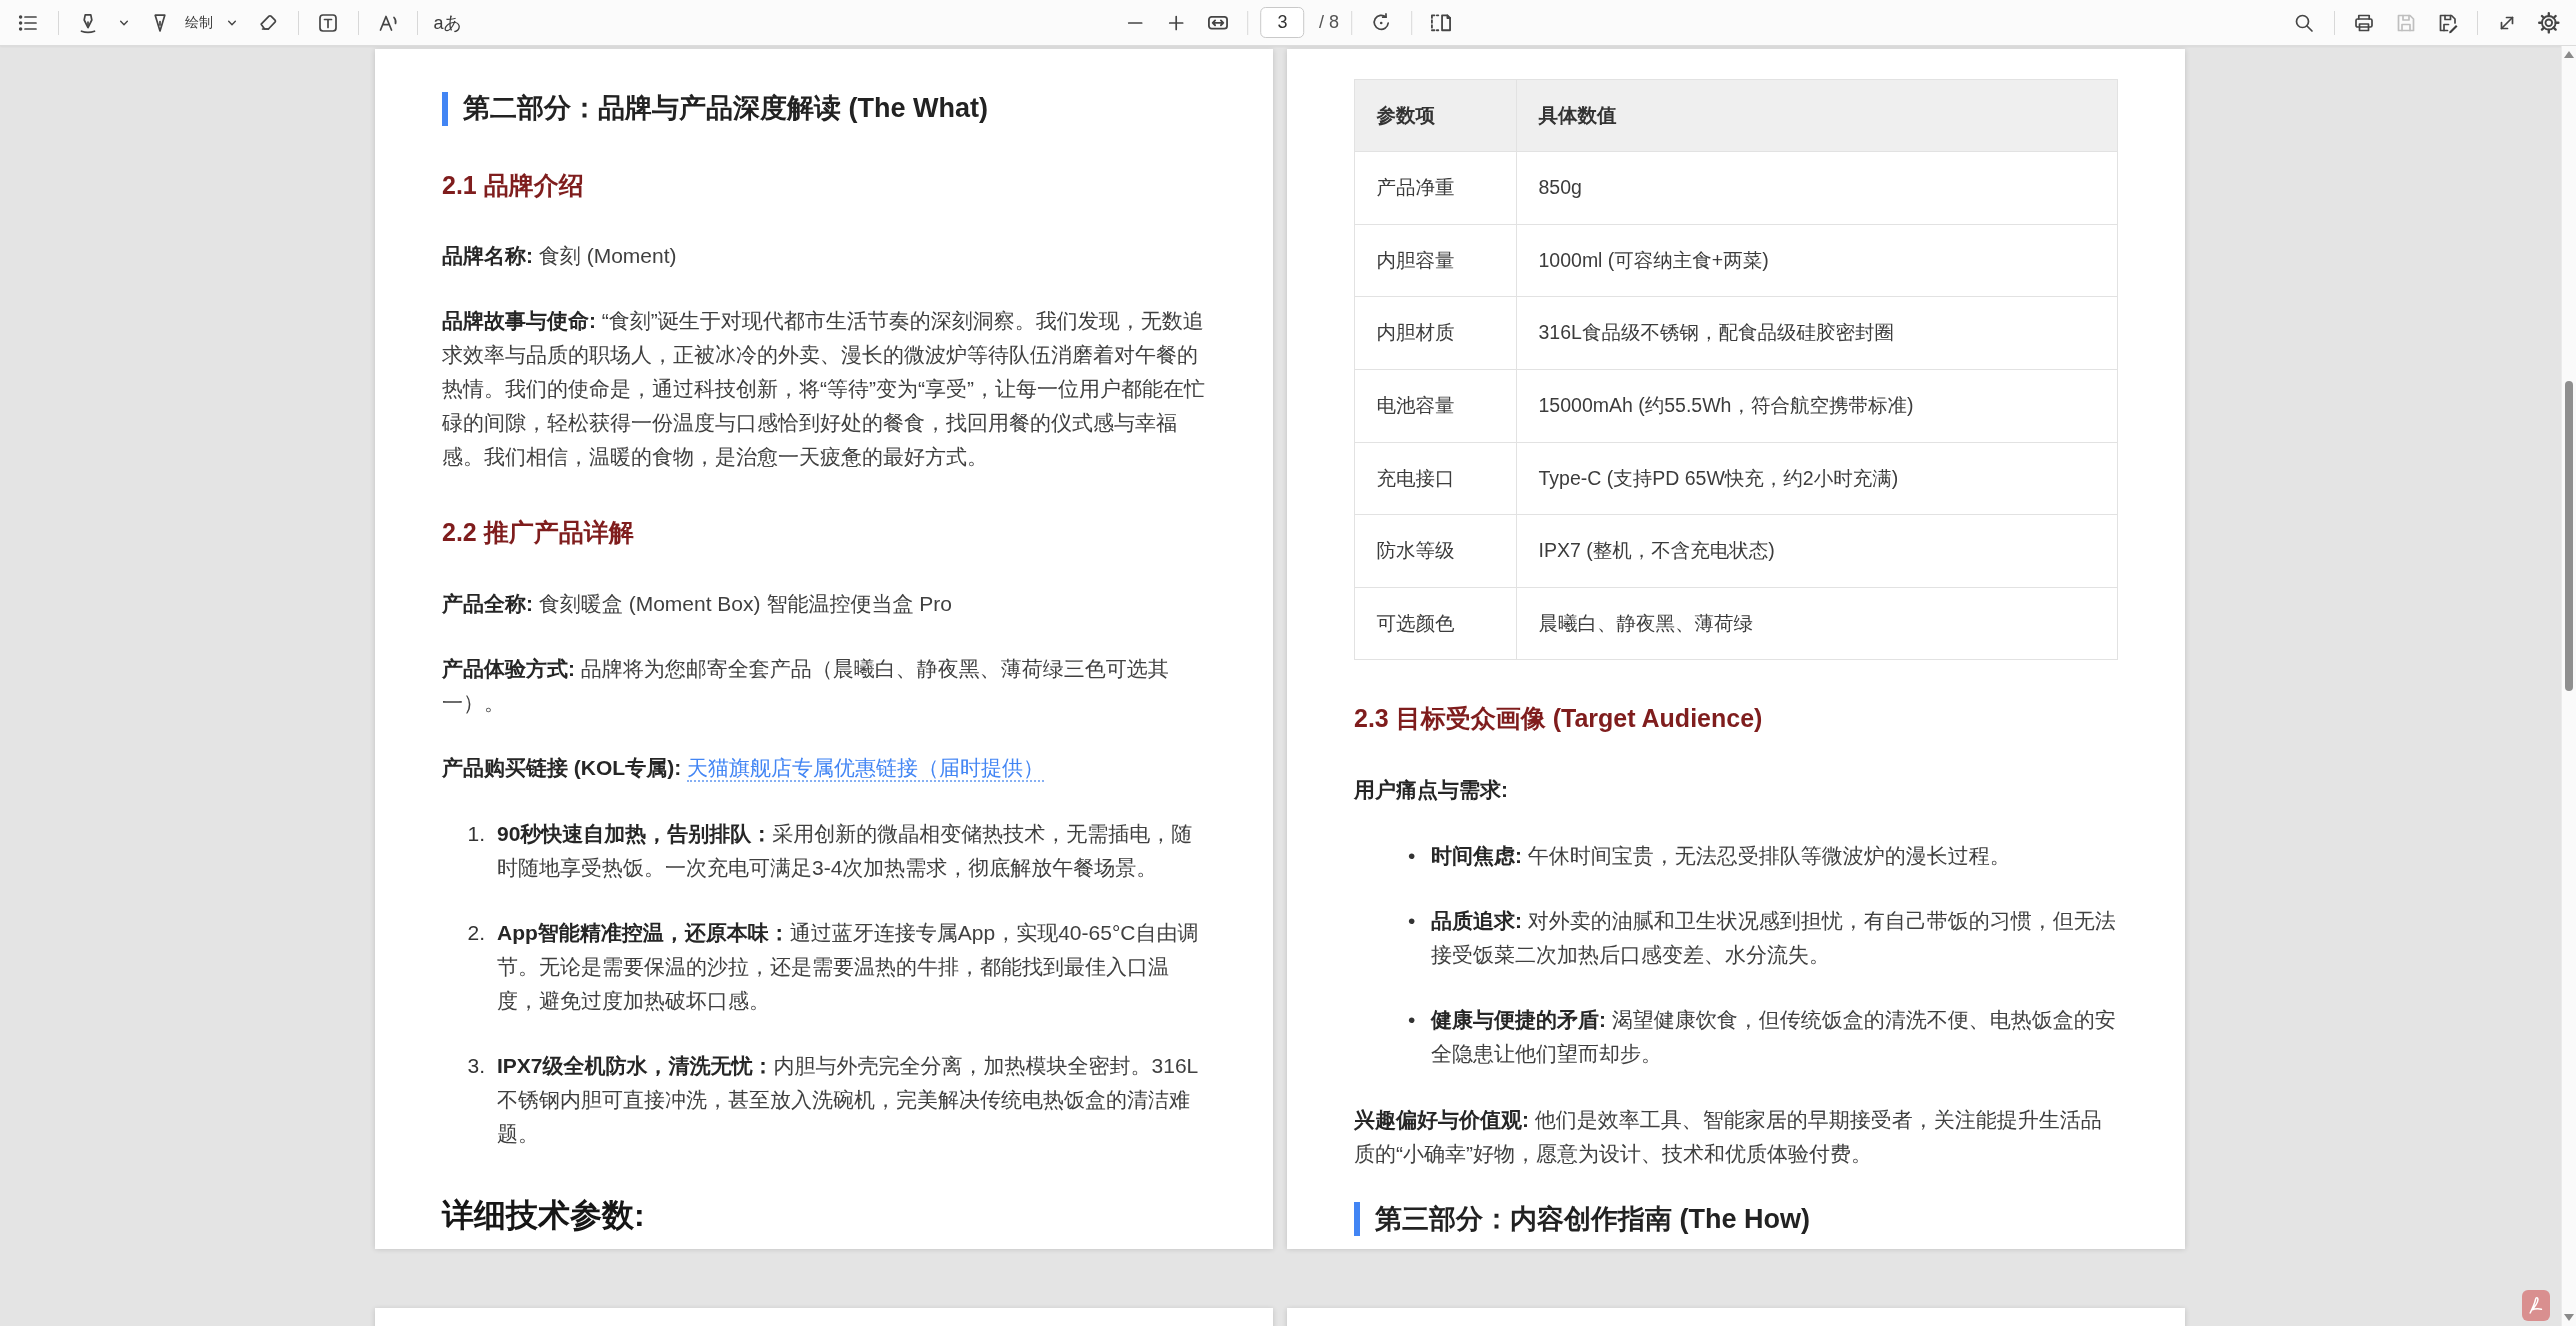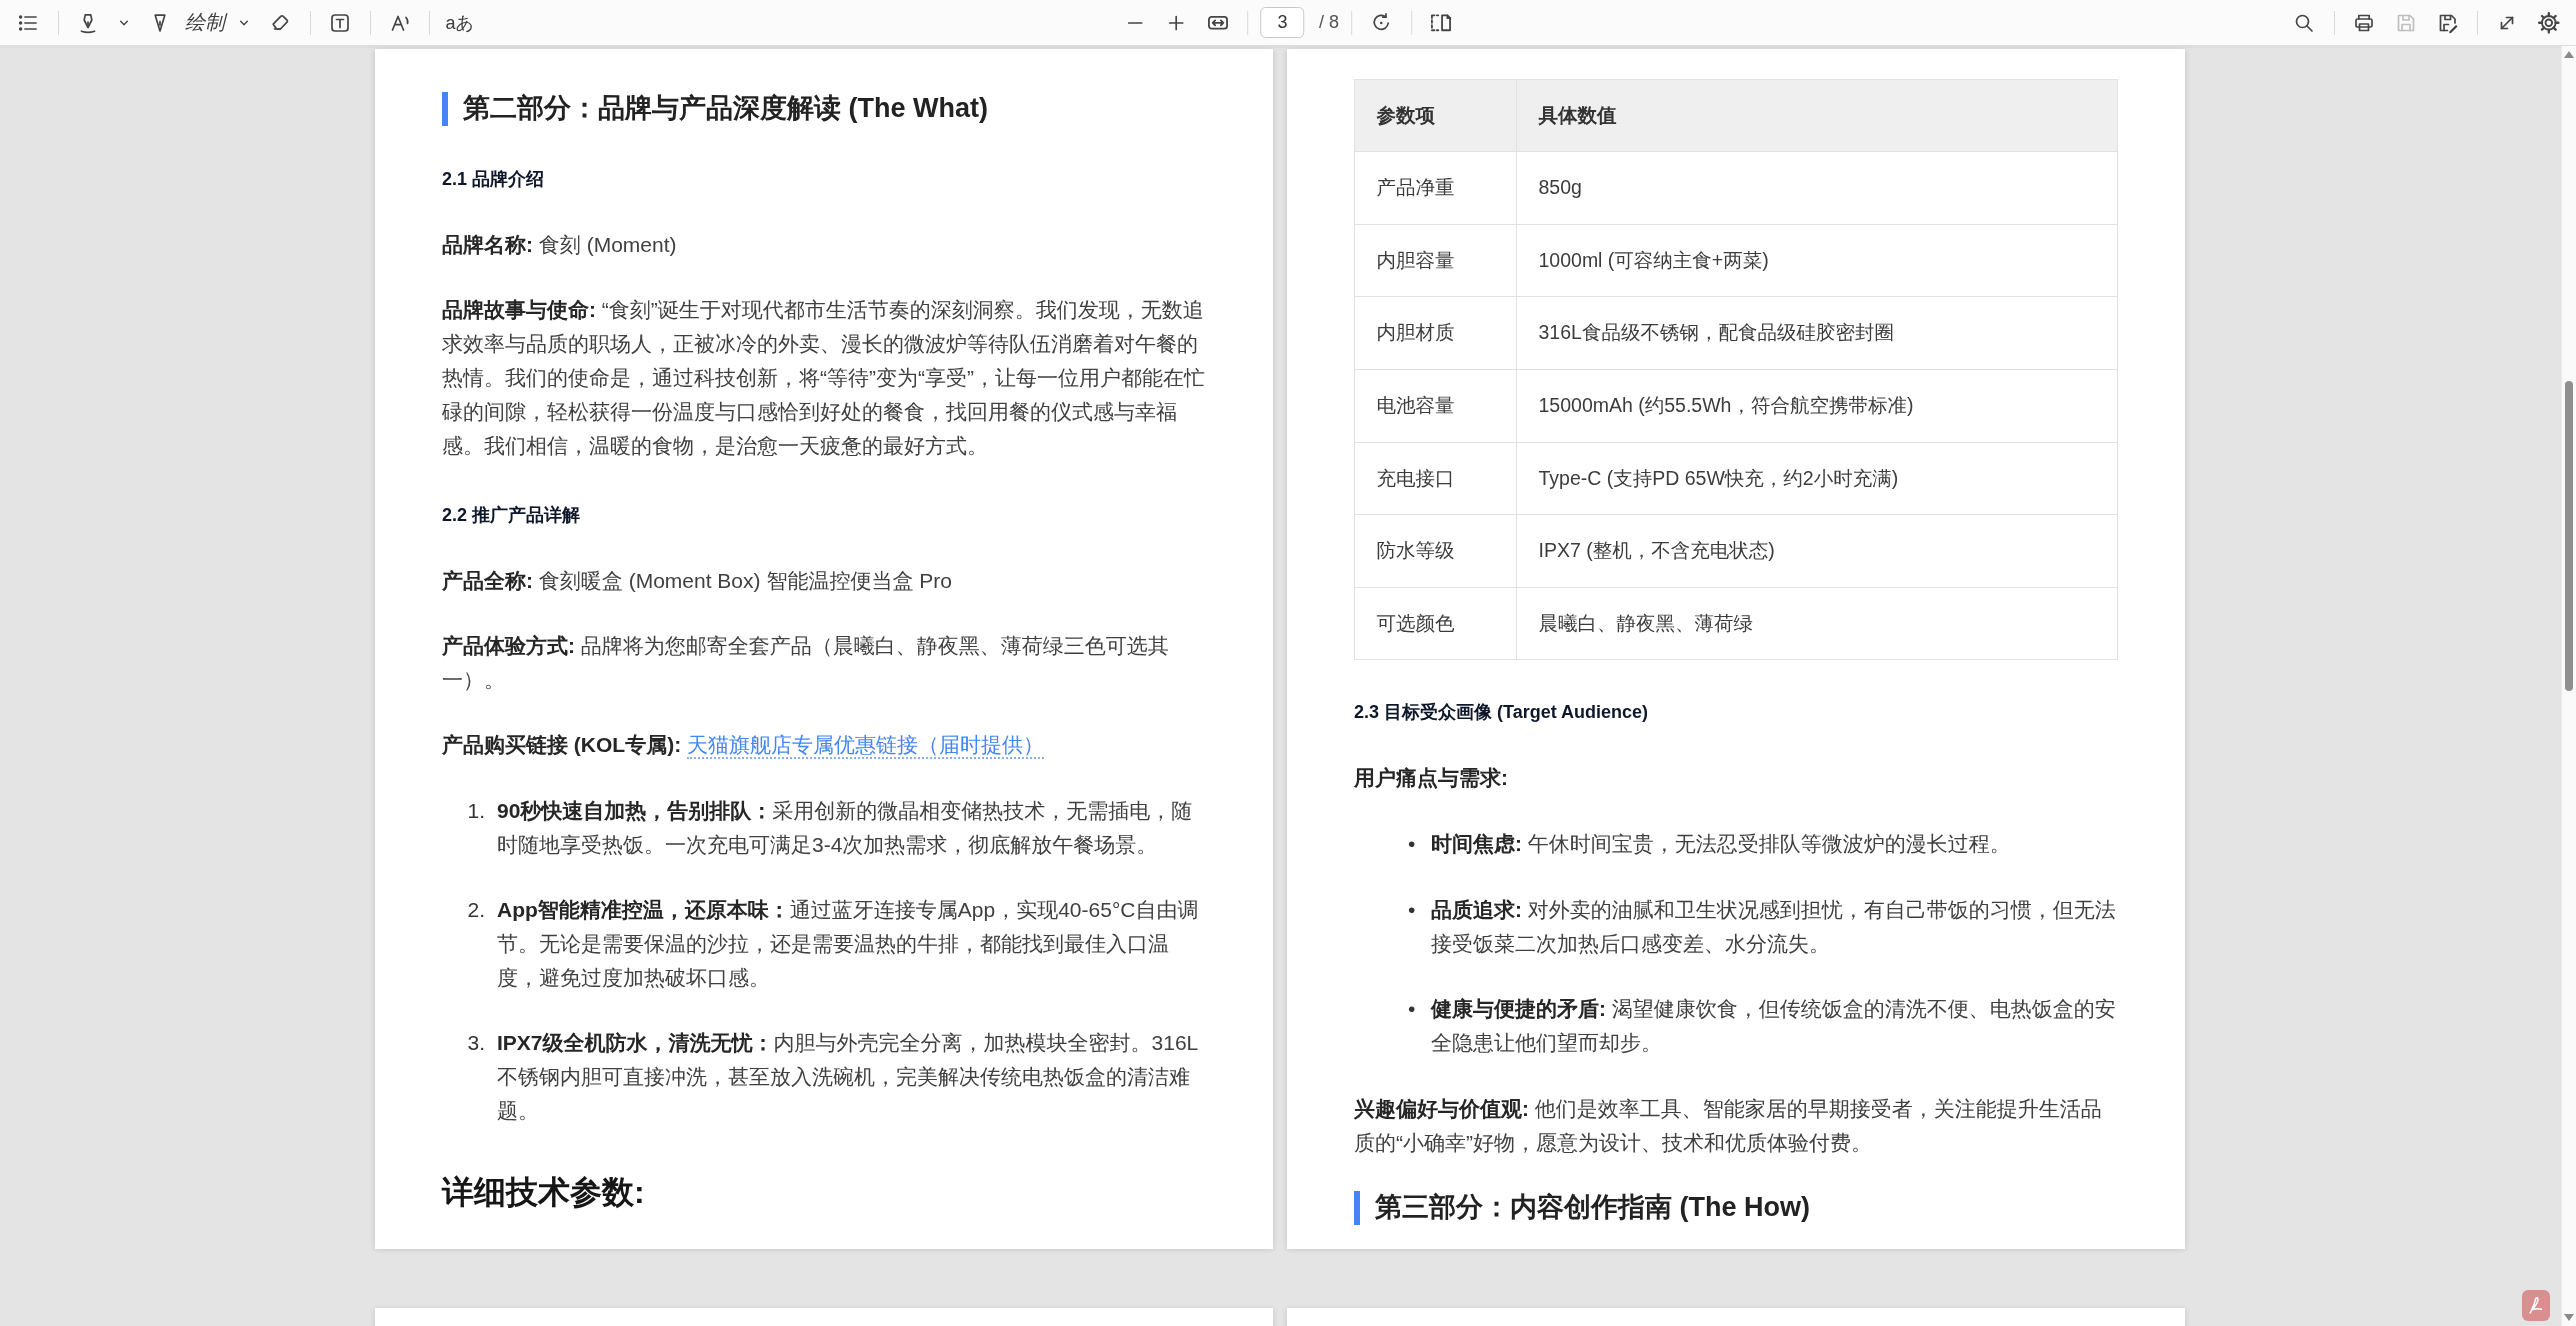--- a/index.html
+++ b/index.html
@@ -18,21 +18,21 @@
   .tb-left  { position: absolute; left: 10.8px; }
   .tb-center{ position: absolute; left: 50%; transform: translateX(-50%); }
   .tb-right { position: absolute; right: 9.4px; }
   .tb-btn {
     width: 35px; height: 35px; border-radius: 5.4px;
     display: flex; align-items: center; justify-content: center;
     color: #454545; cursor: pointer;
   }
   .tb-btn.small { width: 23px; }
   .tb-sep { width: 0.7px; height: 24px; background: #d8d8d8; margin: 0 5.4px; }
-  .tb-label { font-size: 20px; color: #3d3d3d; margin: 0 1.3px; font-style: italic; }
+  .tb-label { font-size: 14px; color: #3d3d3d; margin: 0 1.3px; }
   .tb-text-icon { font-size: 18px; color: #3d3d3d; }
   svg.icon { stroke: #454545; fill: none; stroke-width: 1.7; stroke-linecap: round; stroke-linejoin: round; }
   svg.icon.disabled { stroke: #bfbfbf; }
   .page-box {
     width: 44px; height: 31px; background: #fff; border: 0.7px solid #c9c9c9;
     border-radius: 5.4px; display: flex; align-items: center; justify-content: center;
     font-size: 18px; color: #333;
   }
   .page-total { font-size: 18px; color: #535353; margin-left: 8px; }
 
@@ -48,21 +48,21 @@
   .page.right-page { left: 1287px; }
   .page.peek { top: 1262px; height: 67px; width: 898px; }
 
   
   .doc { padding: 27px 67px 0 67px; color: #404040; font-size: 21px; line-height: 1.62; }
   .sec-heading {
     display: flex; align-items: center; margin: 16px 0 39px 0;
   }
   .sec-heading .bar { width: 6px; height: 34px; background: #4285f4; margin-right: 15px; flex: 0 0 auto; }
   .sec-heading .txt { font-size: 27px; font-weight: 700; color: #222; line-height: 1.2; }
-  h3.doc-h3 { font-size: 18px; font-weight: 700; color: #0f172a; margin: 38px 0 34px 0; }
+  h3.doc-h3 { font-size: 25px; font-weight: 700; color: #7f1d1d; margin: 38px 0 34px 0; }
   .doc p { margin: 31px 0; }
   .doc .b { font-weight: 700; color: #262626; }
   .big-heading { font-size: 32px; font-weight: 700; color: #161616; margin: 44px 0 38px 0; line-height: 1.25; }
   a.doc-link { color: #4285f4; text-decoration: none; border-bottom: 2px dotted #86aff3; padding-bottom: 1.3px; cursor: pointer; }
 
   ol.usp-list { list-style: none; margin: 32px 0; }
   ol.usp-list li { margin: 31px 0; padding-left: 55px; position: relative; }
   ol.usp-list li .num { position: absolute; left: 25.6px; color: #333; }
 
   ul.pain-list { list-style: none; margin: 32px 0; }

